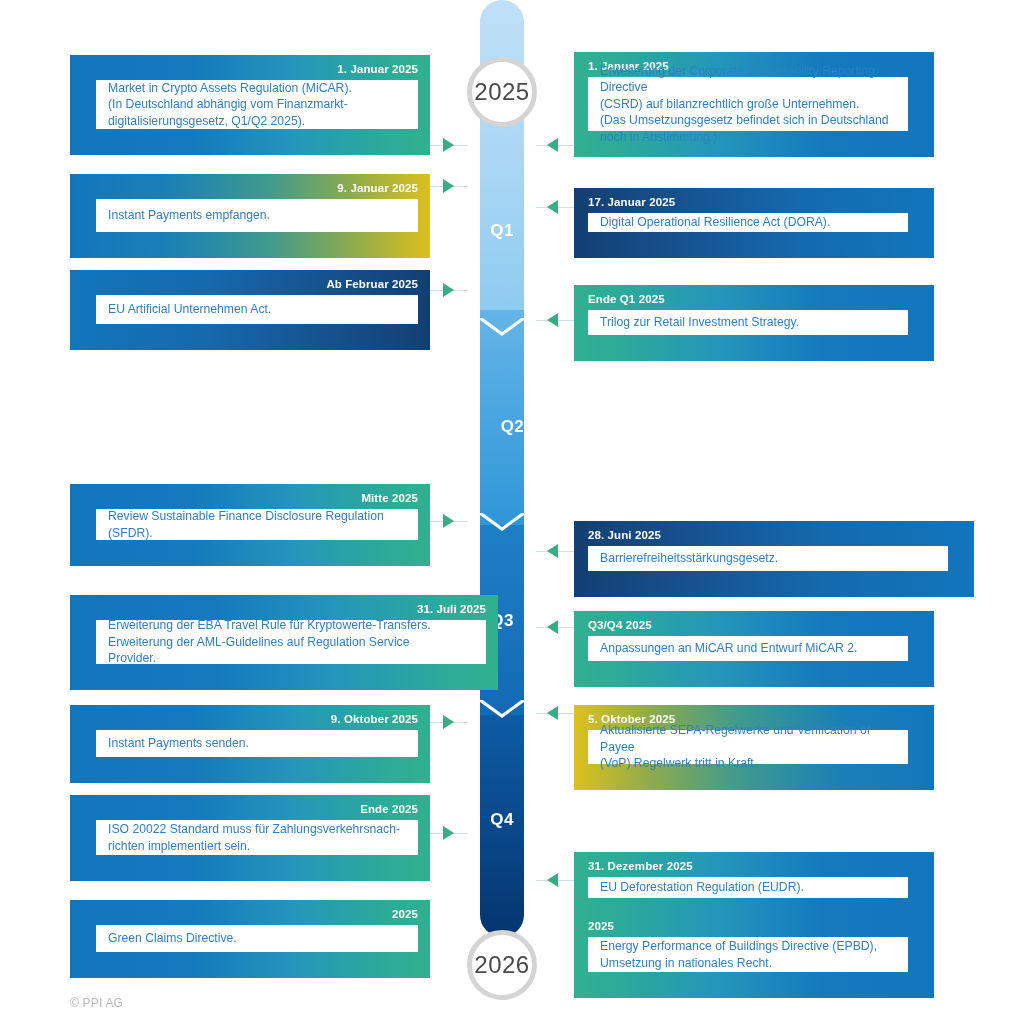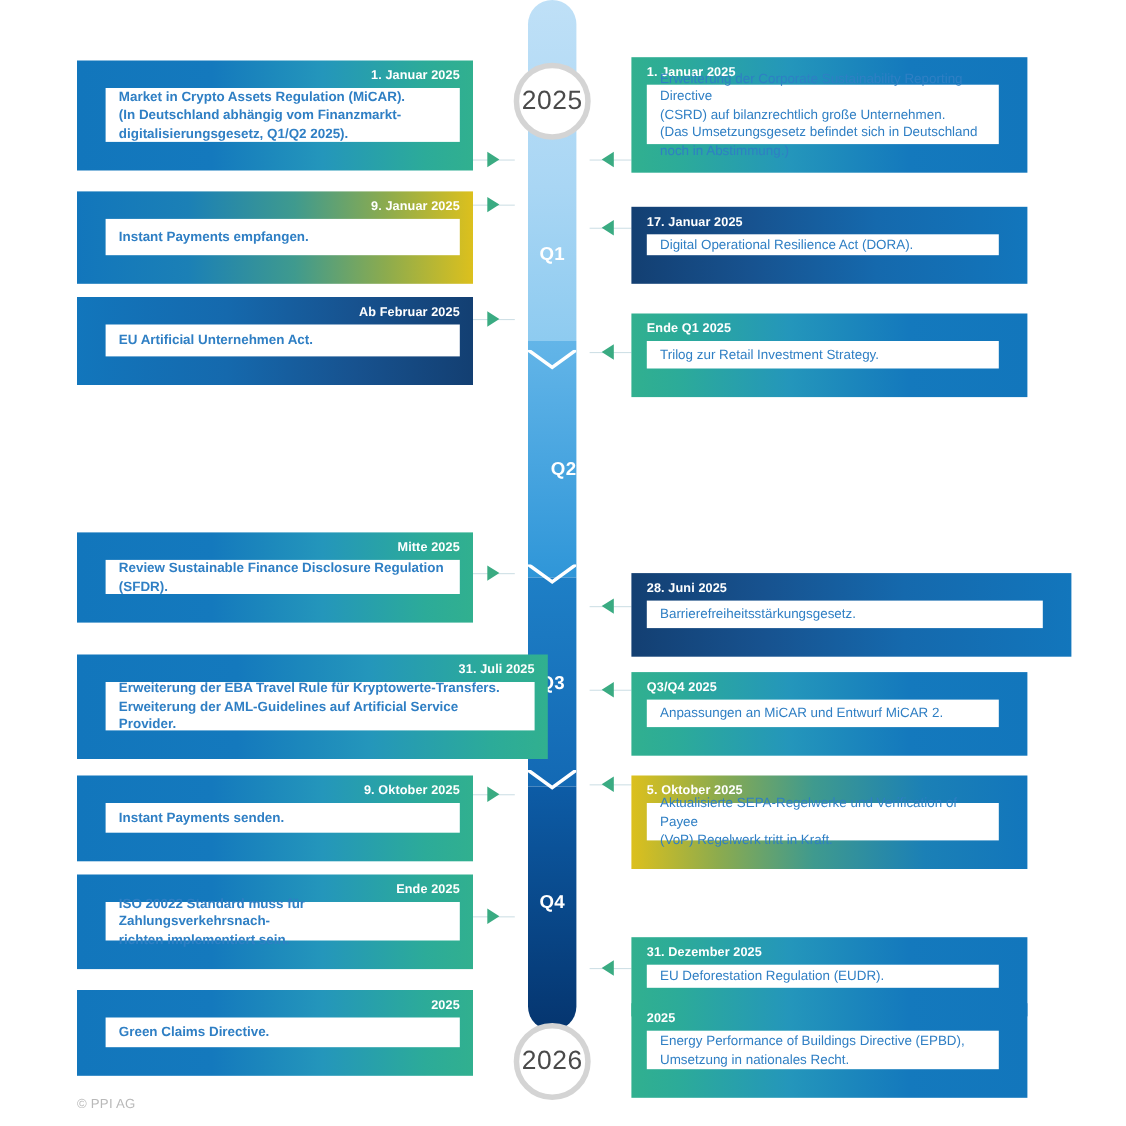--- a/index.html
+++ b/index.html
@@ -49,21 +49,21 @@
   .card .date{
     position:absolute;color:#ffffff;font-weight:bold;font-size:11.5px;
     letter-spacing:.1px;white-space:nowrap;
   }
   .card .body{
     color:#2f7fc4;font-size:12.2px;line-height:16.4px;white-space:pre-line;
   }
 
   
   .card.left .date{right:12px;top:8px;}
-  .card.left .inner{left:26px;right:12px;top:25px;bottom:26px;padding:8px 10px 8px 12px;font-weight:bold;}
+  .card.left .inner{left:26px;right:12px;top:25px;bottom:26px;padding:8px 10px 8px 12px;}
   
   .card.right .date{left:14px;top:8px;}
   .card.right .inner{left:14px;right:26px;top:25px;bottom:26px;padding:8px 10px 8px 12px;}
 
   
   .g-teal{background:linear-gradient(90deg,#1276bc 0%,#1479bd 34%,#2496bb 62%,#2cab99 88%,#31b08f 100%);}
   .g-teal-r{background:linear-gradient(270deg,#1276bc 0%,#1479bd 30%,#2496bb 60%,#2cab99 88%,#31b08f 100%);}
   .g-yellow{background:linear-gradient(90deg,#1276bc 0%,#1b80b6 28%,#3f9a8e 55%,#8cab4e 78%,#dcc01d 100%);}
   .g-yellow-r{background:linear-gradient(270deg,#1276bc 0%,#1b80b6 26%,#3f9a8e 54%,#8cab4e 78%,#dcc01d 100%);}
   .g-navy{background:linear-gradient(90deg,#1276bc 0%,#1569ad 38%,#17528f 70%,#133f72 100%);}
@@ -185,21 +185,21 @@
     <span class="date">Mitte 2025</span>
     <div class="inner">
       <span class="body">Review Sustainable Finance Disclosure Regulation (SFDR).</span>
     </div>
   </div>
 
   <div class="card left g-teal" style="left:70px;top:595px;width:428px;height:95px;">
     <span class="date">31. Juli 2025</span>
     <div class="inner">
       <span class="body">Erweiterung der EBA Travel Rule für Kryptowerte-Transfers.
-Erweiterung der AML-Guidelines auf Artificial Service
+Erweiterung der AML-Guidelines auf Regulation Service
 Provider.</span>
     </div>
   </div>
 
   <div class="card left g-teal" style="left:70px;top:705px;width:360px;height:78px;">
     <span class="date">9. Oktober 2025</span>
     <div class="inner">
       <span class="body">Instant Payments senden.</span>
     </div>
   </div>

